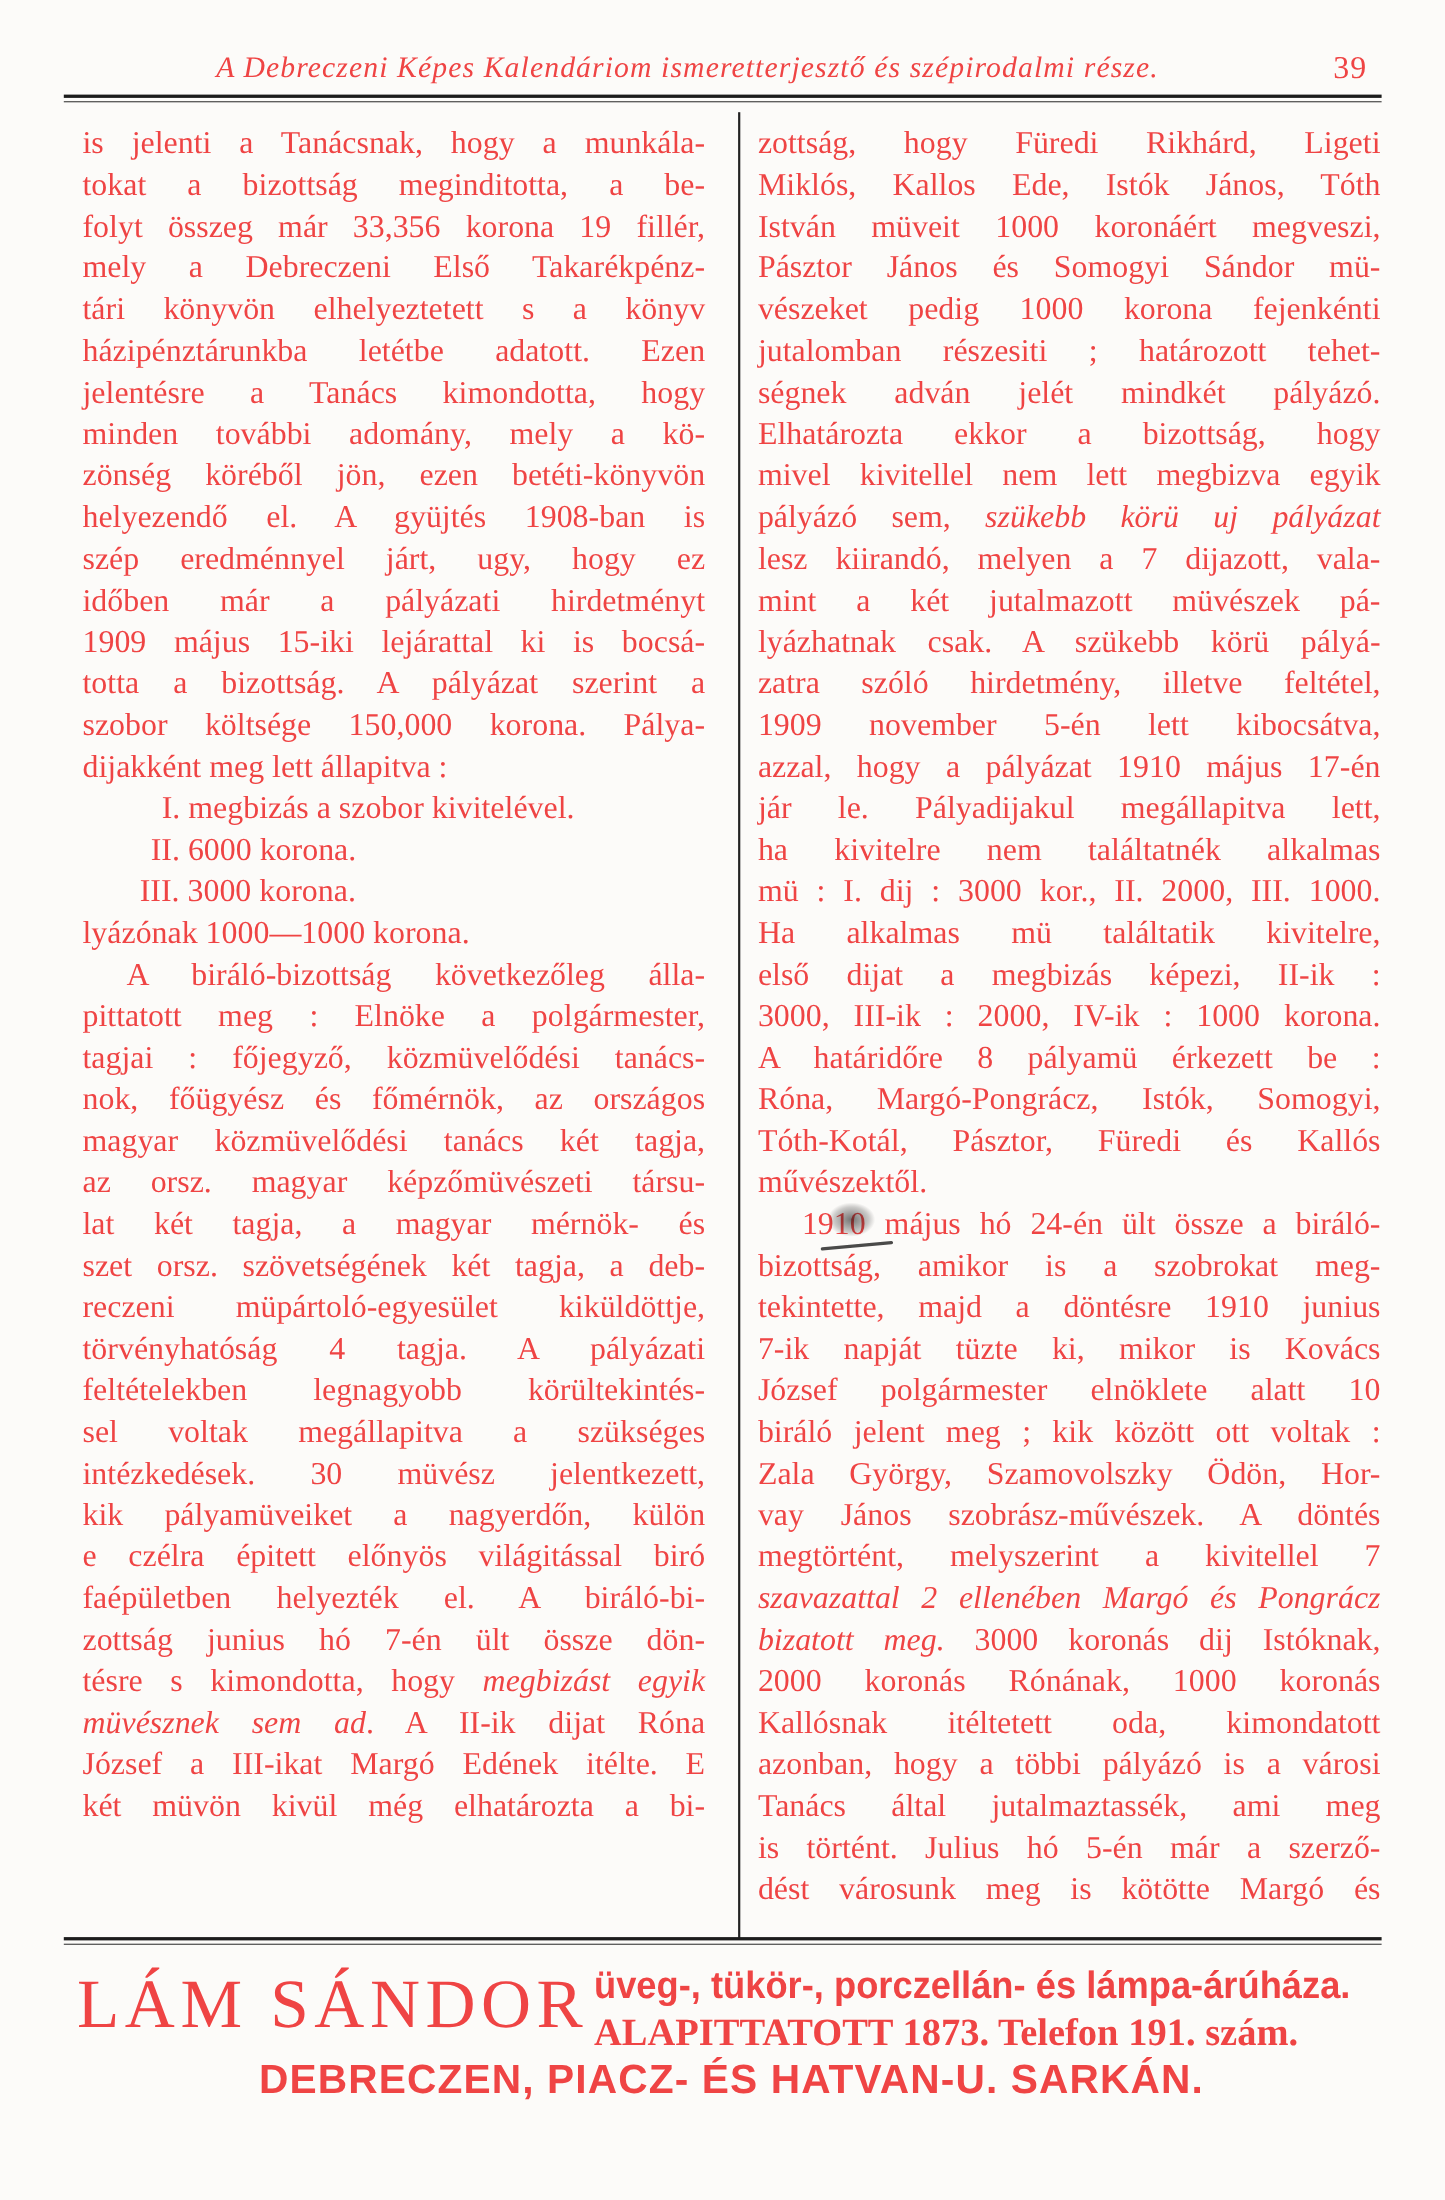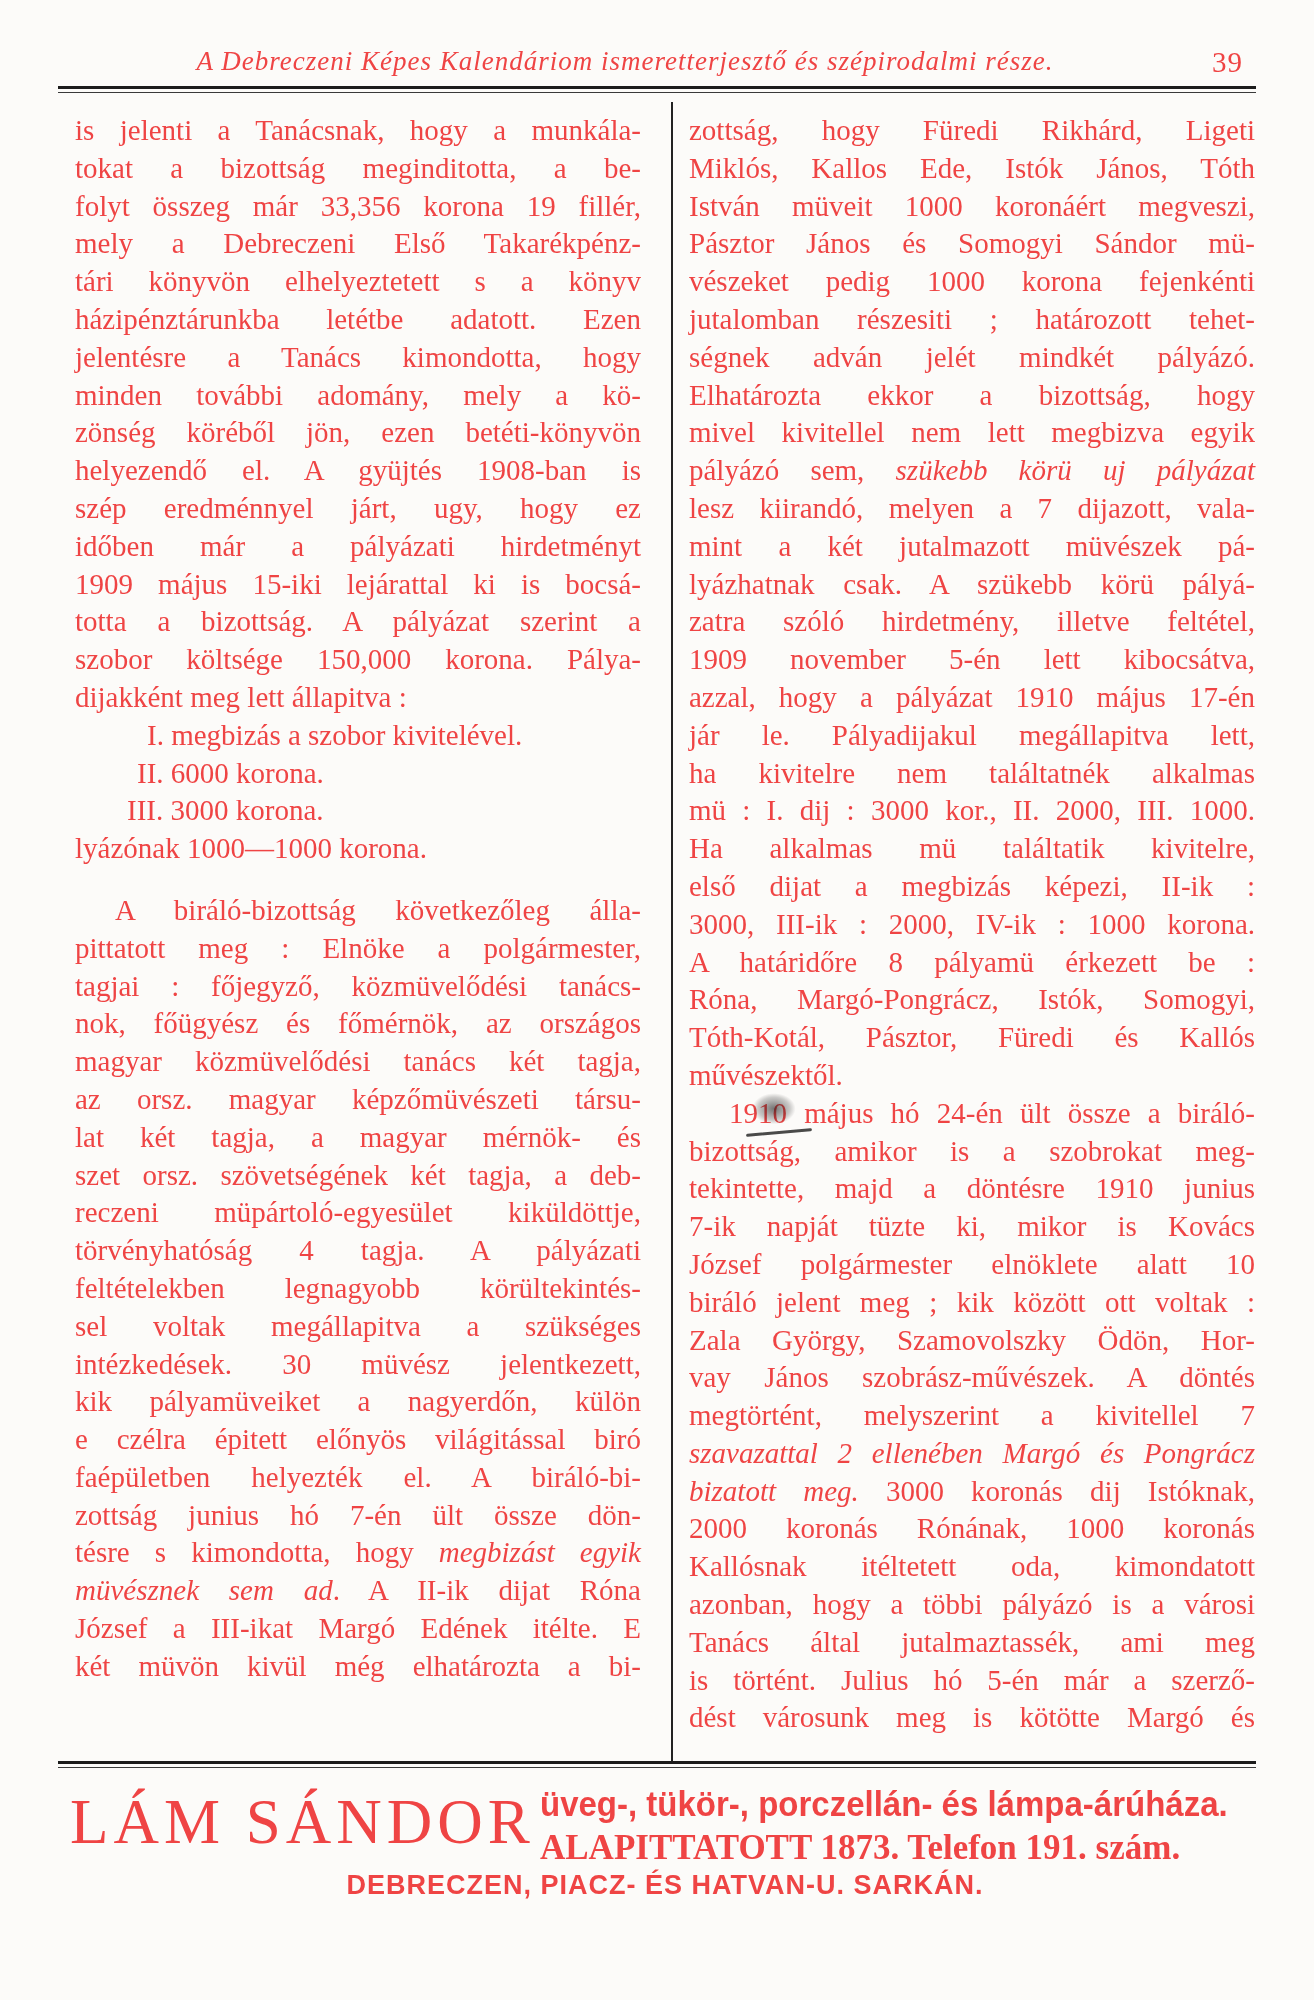--- a/index.html
+++ b/index.html
@@ -67,21 +67,21 @@
     font-family:"Liberation Sans","DejaVu Sans",sans-serif;
     transform:scaleY(1.05);transform-origin:top left;
   }
   .ad-line2{
     position:absolute;top:1828px;left:540px;width:720px;
     font-weight:bold;font-size:35px;white-space:nowrap;
     font-family:"Liberation Serif","DejaVu Serif",serif;
   }
   .ad-line3{
     position:absolute;top:1870px;left:75px;width:1180px;text-align:center;
-    font-weight:bold;font-size:27px;letter-spacing:1px;white-space:nowrap;
+    font-weight:bold;font-size:37px;letter-spacing:1px;white-space:nowrap;
     font-family:"Liberation Sans","DejaVu Sans",sans-serif;
   }
 </style>
 </head>
 <body>
 
 <div id="page">
 
   <div class="hdr-title">A Debreczeni Képes Kalendáriom ismeretterjesztő és szépirodalmi része.</div>
   <div class="hdr-page">39</div>
@@ -103,21 +103,21 @@
       <div class="tline"><span>szép eredménnyel járt, ugy, hogy ez</span></div>
       <div class="tline"><span>időben már a pályázati hirdetményt</span></div>
       <div class="tline"><span>1909 május 15-iki lejárattal ki is bocsá-</span></div>
       <div class="tline"><span>totta a bizottság. A pályázat szerint a</span></div>
       <div class="tline"><span>szobor költsége 150,000 korona. Pálya-</span></div>
       <div class="tline short"><span>dijakként meg lett állapitva :</span></div>
       <div class="tline short" style="text-indent: 72px;"><span>I. megbizás a szobor kivitelével.</span></div>
       <div class="tline short" style="text-indent: 62px;"><span>II. 6000 korona.</span></div>
       <div class="tline short" style="text-indent: 52px;"><span>III. 3000 korona.</span></div>
       <div class="tline short"><span>lyázónak 1000—1000 korona.</span></div>
-      <div class="tline" style="text-indent: 40px; margin-top: 24px;"><span>A biráló-bizottság következőleg álla-</span></div>
+      <div class="tline" style="text-indent: 40px;"><span>A biráló-bizottság következőleg álla-</span></div>
       <div class="tline"><span>pittatott meg : Elnöke a polgármester,</span></div>
       <div class="tline"><span>tagjai : főjegyző, közmüvelődési tanács-</span></div>
       <div class="tline"><span>nok, főügyész és főmérnök, az országos</span></div>
       <div class="tline"><span>magyar közmüvelődési tanács két tagja,</span></div>
       <div class="tline"><span>az orsz. magyar képzőmüvészeti társu-</span></div>
       <div class="tline"><span>lat két tagja, a magyar mérnök- és</span></div>
       <div class="tline"><span>szet orsz. szövetségének két tagja, a deb-</span></div>
       <div class="tline"><span>reczeni müpártoló-egyesület kiküldöttje,</span></div>
       <div class="tline"><span>törvényhatóság 4 tagja. A pályázati</span></div>
       <div class="tline"><span>feltételekben legnagyobb körültekintés-</span></div>

